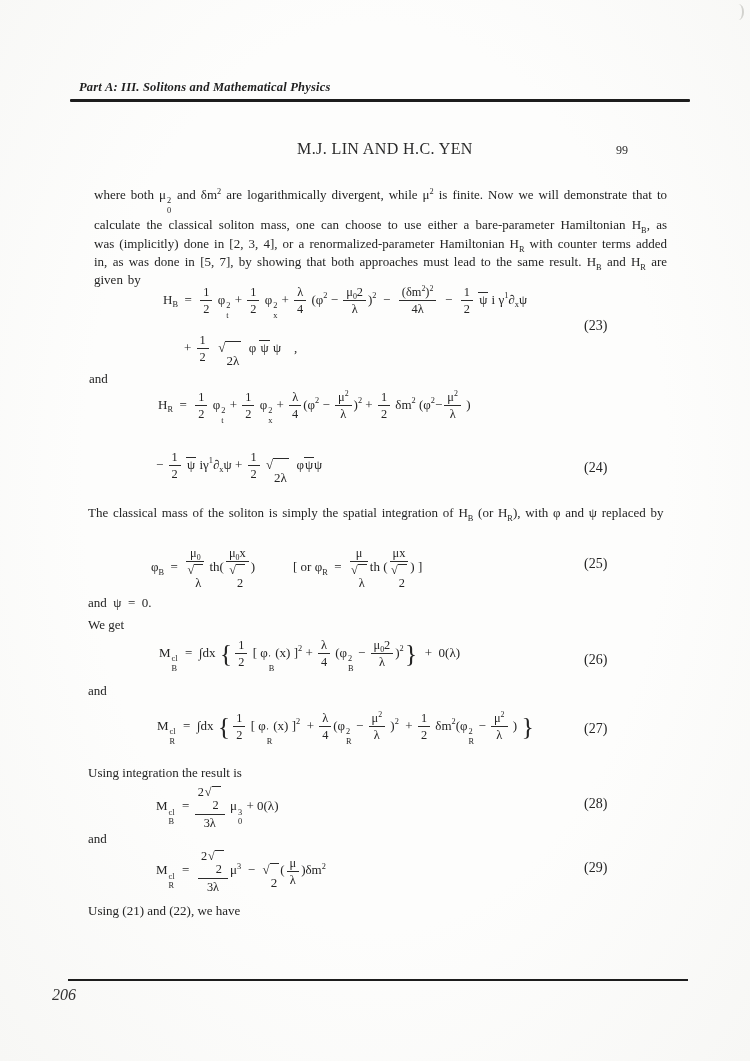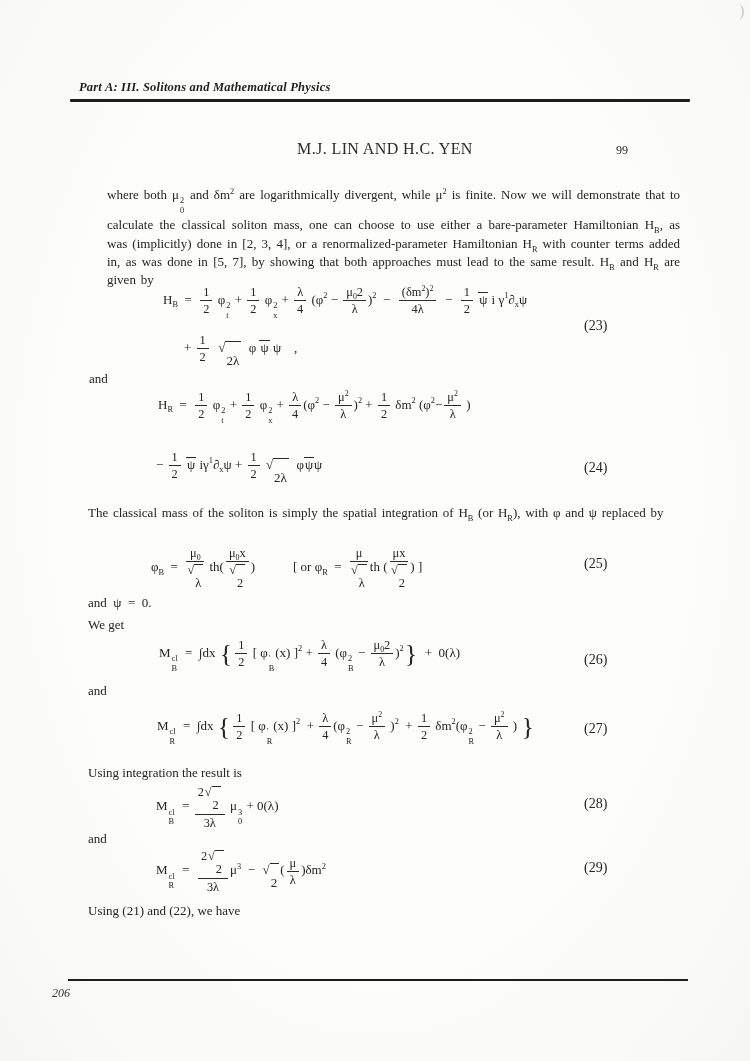--- a/index.html
+++ b/index.html
@@ -58,38 +58,38 @@
   .sqrt{display:inline-flex;align-items:flex-start;margin:0 1px;line-height:1.1;}
   .sqrt .rad{line-height:1.1;}
   .sqrt .bar{border-top:1.2px solid #2b2b2b;line-height:1.1;padding:12px 2px 0 1px;}
   .ovl{display:inline-block;border-top:1.2px solid #2b2b2b;line-height:1.15;padding:0 1px;}
   .big{font-size:26px;vertical-align:middle;line-height:0;padding:0 1px;font-weight:400;}
   .gap{display:inline-block;}
   .foot-rule{
     position:absolute;left:68px;top:979px;width:620px;height:2px;background:#1d1d1d;
   }
   .folio{
-    position:absolute;left:52px;top:986px;font-size:12px;font-style:italic;color:#333;
+    position:absolute;left:52px;top:986px;font-size:16px;font-style:italic;color:#333;
   }
   .scan-mark{
     position:absolute;left:733px;top:4px;width:9px;height:16px;
     border-right:2px solid #c9c9c5;border-radius:50%;opacity:0.8;
   }
 </style>
 </head>
 <body>
 
 <div class="page">
 
   <div class="running-head">Part A: III. Solitons and Mathematical Physics</div>
   <div class="head-rule"></div>
   <div class="paper-title">M.J. LIN AND H.C. YEN</div>
   <div class="page-no-top">99</div>
 
-  <div class="para" style="left:107px;top:186px;width:573px;">where both μ<span class="ss">
+  <div class="para" style="left:94px;top:186px;width:573px;">where both μ<span class="ss">
         <span class="u">2</span>
         <span class="d">0</span>
       </span> and δm<sup>2</sup> are logarithmically divergent, while μ<sup>2</sup> is finite.  Now we will demonstrate that to calculate the classical soliton mass, one can choose to use either a bare-parameter Hamiltonian H<sub>B</sub>, as was (implicitly) done in [2, 3, 4], or a renormalized-parameter Hamiltonian H<sub>R</sub> with counter terms added in, as was done in [5, 7], by showing that both approaches must lead to the same result.  H<sub>B</sub> and H<sub>R</sub> are given by</div>
 
   <div class="eq" style="left:163px;top:285px;">H<sub>B</sub>  =  <span class="frac"><span class="num">1</span><span class="den">2</span></span> φ<span class="ss"><span class="u">2</span><span class="d">t</span></span> + <span class="frac"><span class="num">1</span><span class="den">2</span></span> φ<span class="ss"><span class="u">2</span><span class="d">x</span></span> + <span class="frac"><span class="num">λ</span><span class="den">4</span></span> (φ<sup>2</sup> − <span class="frac"><span class="num">μ<sub>0</sub>2</span><span class="den">λ</span></span>)<sup>2</sup>  −  <span class="frac"><span class="num">(δm<sup>2</sup>)<sup>2</sup></span><span class="den">4λ</span></span>  −  <span class="frac"><span class="num">1</span><span class="den">2</span></span> <span class="ovl">ψ</span> i γ<sup>1</sup>∂<sub>x</sub>ψ</div>
   <div class="eq" style="left:184px;top:333px;">+ <span class="frac"><span class="num">1</span><span class="den">2</span></span>  <span class="sqrt"><span class="rad">√</span><span class="bar">2λ</span></span>  φ <span class="ovl">ψ</span> ψ    ,</div>
   <div class="eqno" style="left:584px;top:318px;">(23)</div>
 
   <div class="label" style="left:89px;top:371px;">and</div>
 

